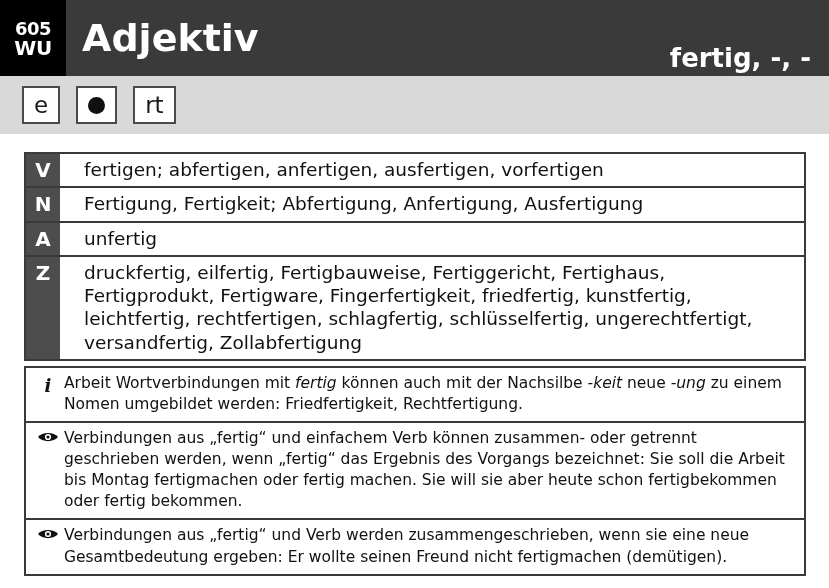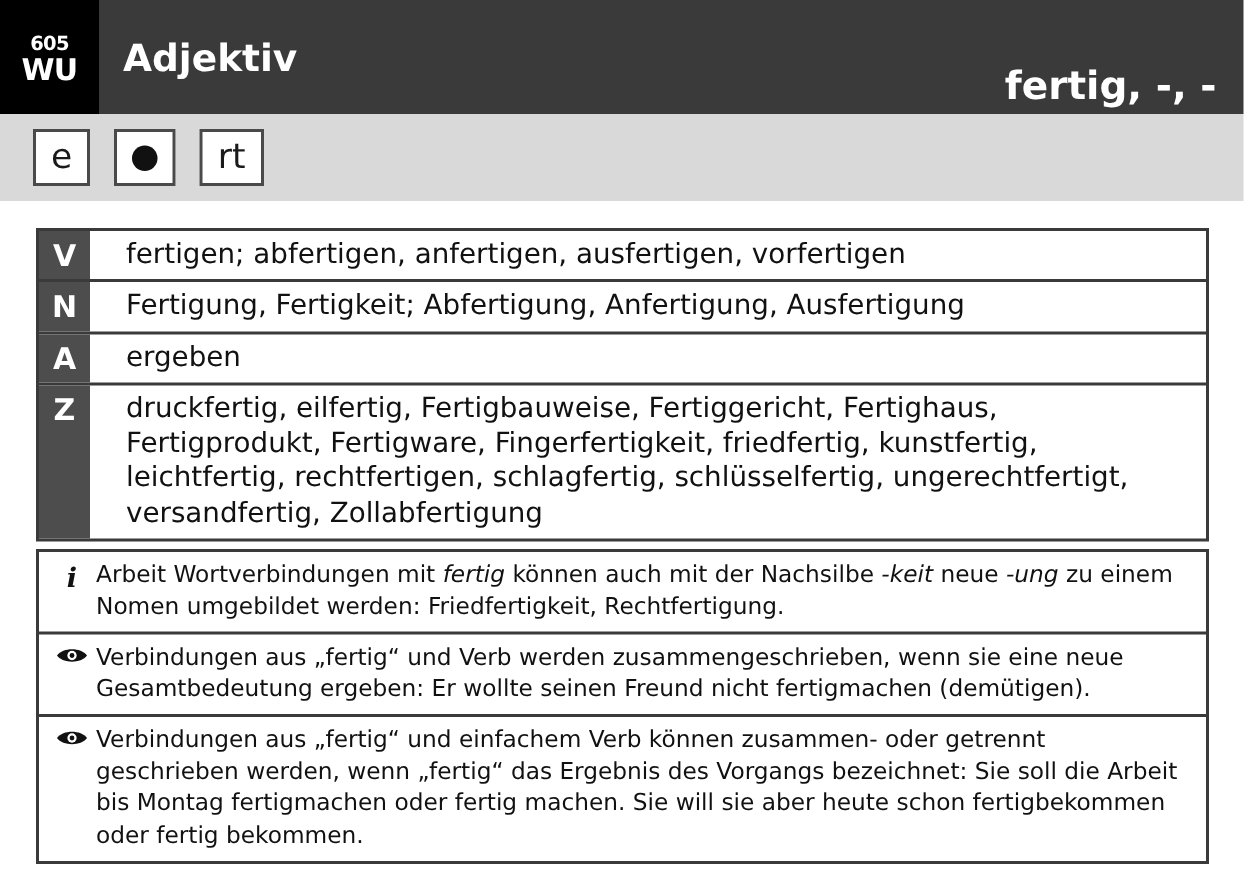--- a/index.html
+++ b/index.html
@@ -36,39 +36,39 @@
     color: #ffffff;
     display: flex;
     flex-direction: column;
     align-items: center;
     justify-content: center;
     line-height: 1.0;
     padding-top: 2px;
     box-sizing: border-box;
   }
   .hdr-index .num {
-    font-size: 13px;
+    font-size: 18px;
     font-weight: bold;
     letter-spacing: -0.5px;
   }
   .hdr-index .code {
     font-size: 20px;
     font-weight: bold;
     letter-spacing: -0.5px;
   }
   .hdr-title {
     flex: 1;
     display: flex;
     align-items: center;
     justify-content: space-between;
     padding: 0 18px 0 16px;
     color: #ffffff;
   }
   .hdr-title .left {
-    font-size: 25px;
+    font-size: 38px;
     font-weight: bold;
     letter-spacing: 0px;
   }
   .hdr-title .right {
     font-size: 26px;
     font-weight: bold;
     letter-spacing: 0px;
     margin-top: 40px;
   }
 
@@ -218,21 +218,21 @@
     <div class="wf-row">
       <div class="wf-key">V</div>
       <div class="wf-val">fertigen; abfertigen, anfertigen, ausfertigen, vorfertigen</div>
     </div>
     <div class="wf-row">
       <div class="wf-key">N</div>
       <div class="wf-val">Fertigung, Fertigkeit; Abfertigung, Anfertigung, Ausfertigung</div>
     </div>
     <div class="wf-row">
       <div class="wf-key">A</div>
-      <div class="wf-val">ergeben</div>
+      <div class="wf-val">unfertig</div>
     </div>
     <div class="wf-row">
       <div class="wf-key">Z</div>
       <div class="wf-val">druckfertig, eilfertig, Fertigbauweise, Fertiggericht, Fertighaus, Fertigprodukt, Fertigware, Fingerfertigkeit, friedfertig, kunstfertig, leichtfertig, rechtfertigen, schlagfertig, schlüsselfertig, ungerechtfertigt, versandfertig, Zollabfertigung</div>
     </div>
   </div>
 
   <div class="notes">
 
     <div class="note">
@@ -245,29 +245,29 @@
     </div>
 
     <div class="note">
       <div class="note-icon">
         <svg class="eye" width="22" height="14" viewBox="0 0 22 14" aria-hidden="true">
           <path d="M1 7 C5 1.5 17 1.5 21 7 C17 12.5 5 12.5 1 7 Z" fill="#111111"></path>
           <circle cx="11" cy="7" r="3.1" fill="#ffffff"></circle>
           <circle cx="11" cy="7" r="1.6" fill="#111111"></circle>
         </svg>
       </div>
-      <div class="note-text">Verbindungen aus „fertig“ und Verb werden zusammengeschrieben, wenn sie eine neue Gesamtbedeutung ergeben: Er wollte seinen Freund nicht fertigmachen (demütigen).</div>
+      <div class="note-text">Verbindungen aus „fertig“ und einfachem Verb können zusammen- oder getrennt geschrieben werden, wenn „fertig“ das Ergebnis des Vorgangs bezeichnet: Sie soll die Arbeit bis Montag fertigmachen oder fertig machen. Sie will sie aber heute schon fertigbekommen oder fertig bekommen.</div>
     </div>
 
     <div class="note">
       <div class="note-icon">
         <svg class="eye" width="22" height="14" viewBox="0 0 22 14" aria-hidden="true">
           <path d="M1 7 C5 1.5 17 1.5 21 7 C17 12.5 5 12.5 1 7 Z" fill="#111111"></path>
           <circle cx="11" cy="7" r="3.1" fill="#ffffff"></circle>
           <circle cx="11" cy="7" r="1.6" fill="#111111"></circle>
         </svg>
       </div>
-      <div class="note-text">Verbindungen aus „fertig“ und einfachem Verb können zusammen- oder getrennt geschrieben werden, wenn „fertig“ das Ergebnis des Vorgangs bezeichnet: Sie soll die Arbeit bis Montag fertigmachen oder fertig machen. Sie will sie aber heute schon fertigbekommen oder fertig bekommen.</div>
+      <div class="note-text">Verbindungen aus „fertig“ und Verb werden zusammengeschrieben, wenn sie eine neue Gesamtbedeutung ergeben: Er wollte seinen Freund nicht fertigmachen (demütigen).</div>
     </div>
 
   </div>
 
 </div>
 
 </body></html>

